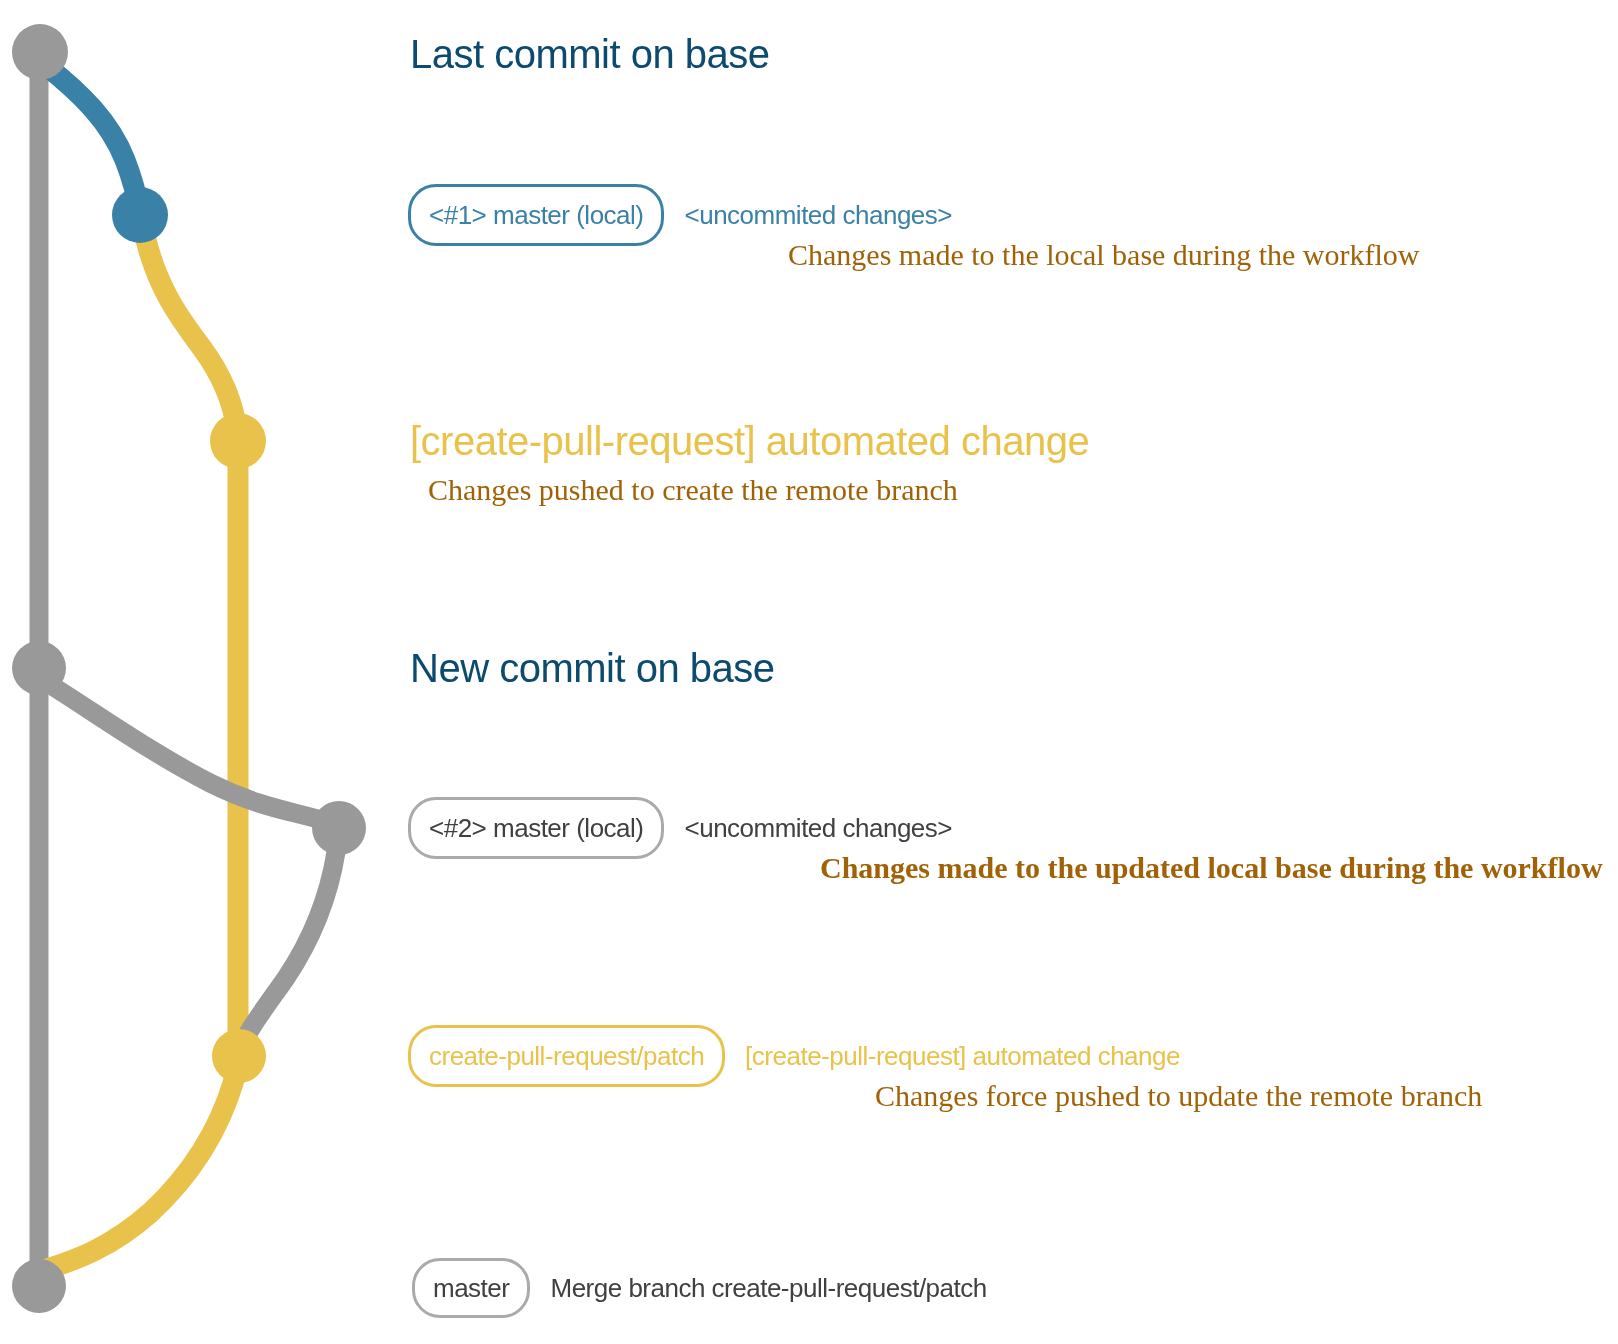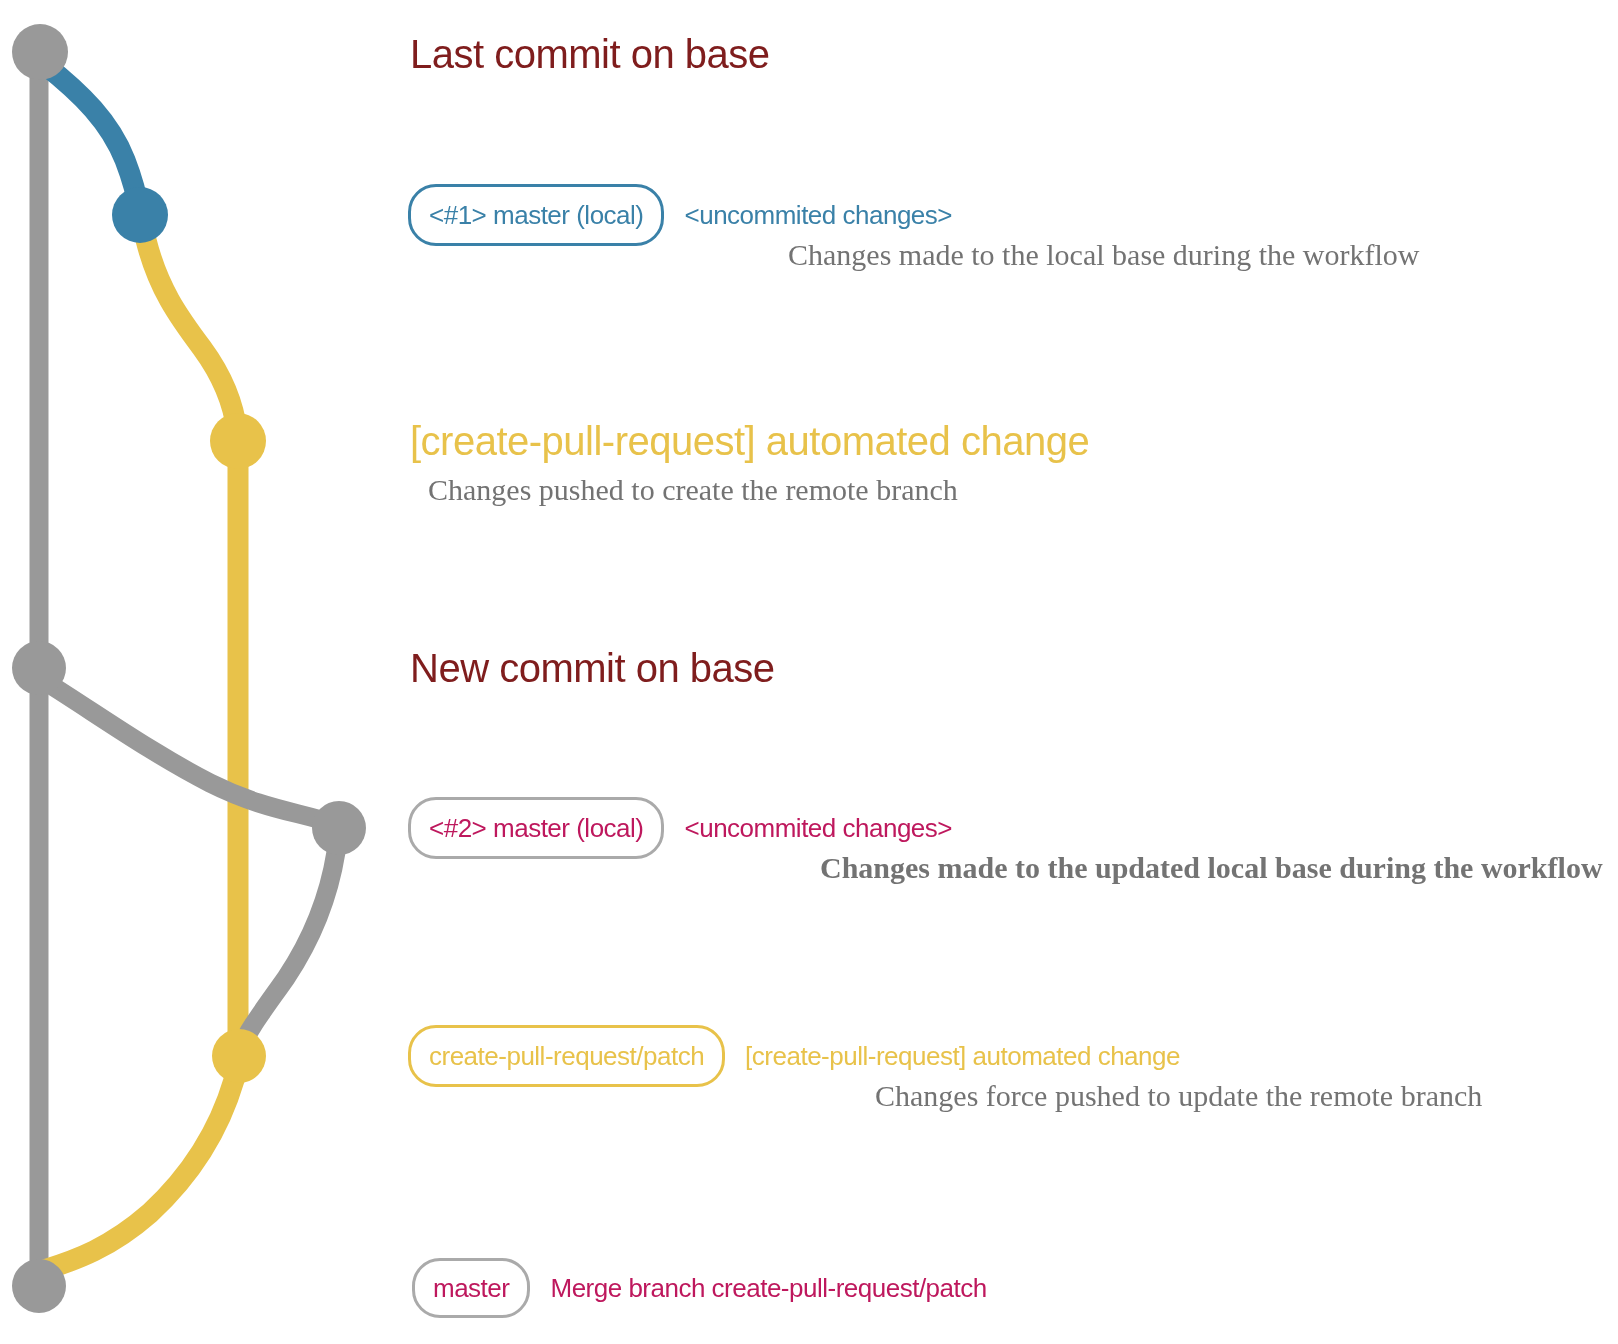--- a/index.html
+++ b/index.html
@@ -11,21 +11,21 @@
     overflow:hidden;
     font-family:"Liberation Sans", sans-serif;
   }
   svg.graph { position:absolute; left:0; top:0; }
 
   .heading {
     position:absolute;
     font-size:40px;
     line-height:48px;
     letter-spacing:-0.5px;
-    color:#7f1d1d;
+    color:#0c4a6e;
     white-space:nowrap;
   }
   .row {
     position:absolute;
     display:flex;
     align-items:center;
     gap:20px;
     height:62px;
     white-space:nowrap;
   }
@@ -45,28 +45,28 @@
   .side {
     font-size:26px;
     letter-spacing:-0.5px;
     color:#9e9e9e;
   }
   .desc {
     position:absolute;
     font-family:"Liberation Serif", serif;
     font-size:30px;
     line-height:36px;
-    color:#737373;
+    color:#a16207;
     white-space:nowrap;
   }
   .c-blue   { color:#3a81a8; }
   .b-blue   { border-color:#3a81a8; }
   .c-yellow { color:#e8c24a; }
   .b-yellow { border-color:#e8c24a; }
-  .c-gray   { color:#be185d; }
+  .c-gray   { color:#404040; }
   .b-gray   { border-color:#aaaaaa; }
 </style>
 </head>
 <body>
 
 <div class="canvas">
 
   <svg class="graph" width="1618" height="1344" viewBox="0 0 1618 1344">
 
     <path d="M 39 52 L 39 1286" stroke="#999999" stroke-width="19" fill="none"></path>

